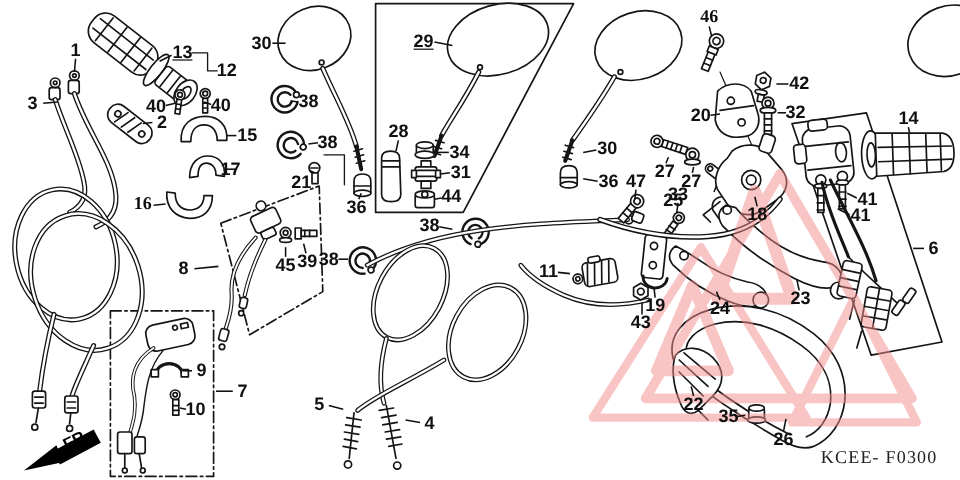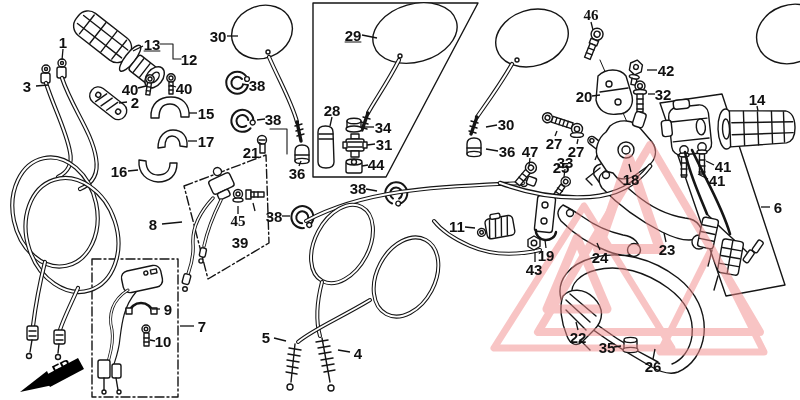--- a/index.html
+++ b/index.html
@@ -526,42 +526,43 @@
         <line x1="155" y1="341" x2="150" y2="340"></line>
         <line x1="274" y1="338" x2="286" y2="341"></line>
         <line x1="350" y1="352" x2="338" y2="350"></line>
         <line x1="578" y1="330" x2="576" y2="322"></line>
         <line x1="614" y1="347" x2="621" y2="346"></line>
         <line x1="653" y1="359" x2="655" y2="349"></line>
       </g>
 </svg>
 
 
+<div id="diagram-code">KCEE- F0300</div>
 
 <div id="fr-group">
   <svg width="90" height="46" viewBox="0 0 90 46">
     <polygon points="6,40 33,19 39,33" fill="#000"></polygon>
     <polygon points="30,24 64,6 70,17 36,35" fill="#000"></polygon>
   </svg>
   <div id="fr-text">FR.</div>
 </div>
 
 <div id="label-layer">
       <div class="plabel" style="left: 63px; top: 42px;">1</div>
       <div class="plabel" style="left: 27px; top: 86px;">3</div>
       <div class="plabel" style="left: 152px; top: 44px; text-decoration: underline;">13</div>
       <div class="plabel" style="left: 189px; top: 59px;">12</div>
       <div class="plabel" style="left: 218px; top: 36px;">30</div>
       <div class="plabel" style="left: 130px; top: 89px;">40</div>
       <div class="plabel" style="left: 184px; top: 88px;">40</div>
       <div class="plabel" style="left: 135px; top: 102px;">2</div>
       <div class="plabel" style="left: 206px; top: 113px;">15</div>
       <div class="plabel" style="left: 257px; top: 85px;">38</div>
-      <div class="plabel" style="left: 206px; top: 141px;">17</div>
-      <div class="plabel" style="left: 119px; top: 171px;">16</div>
+      <div class="plabel" style="left: 192px; top: 141px;">17</div>
+      <div class="plabel" style="left: 119px; top: 171px; font-family: Liberation Serif, serif;">16</div>
       <div class="plabel" style="left: 251px; top: 152px;">21</div>
       <div class="plabel" style="left: 297px; top: 173px;">36</div>
       <div class="plabel" style="left: 353px; top: 35px; text-decoration: underline;">29</div>
       <div class="plabel" style="left: 332px; top: 110px;">28</div>
       <div class="plabel" style="left: 383px; top: 127px;">34</div>
       <div class="plabel" style="left: 384px; top: 144px;">31</div>
       <div class="plabel" style="left: 376px; top: 164px;">44</div>
       <div class="plabel" style="left: 506px; top: 124px;">30</div>
       <div class="plabel" style="left: 507px; top: 151px;">36</div>
       <div class="plabel" style="left: 591px; top: 15px; font-family: Liberation Serif, serif;">46</div>
@@ -572,22 +573,22 @@
       <div class="plabel" style="left: 554px; top: 143px;">27</div>
       <div class="plabel" style="left: 576px; top: 151px;">27</div>
       <div class="plabel" style="left: 561px; top: 167px;">25</div>
       <div class="plabel" style="left: 530px; top: 151px;">47</div>
       <div class="plabel" style="left: 565px; top: 162px;">33</div>
       <div class="plabel" style="left: 631px; top: 179px;">18</div>
       <div class="plabel" style="left: 723px; top: 166px;">41</div>
       <div class="plabel" style="left: 717px; top: 180px;">41</div>
       <div class="plabel" style="left: 778px; top: 207px;">6</div>
       <div class="plabel" style="left: 153px; top: 224px;">8</div>
-      <div class="plabel" style="left: 238px; top: 221px; font-family: Liberation Serif, serif;">45</div>
-      <div class="plabel" style="left: 240px; top: 218px; margin-top: 24px;">39</div>
+      <div class="plabel" style="left: 238px; top: 221px;">45</div>
+      <div class="plabel" style="left: 256px; top: 218px;">39</div>
       <div class="plabel" style="left: 274px; top: 216px;">38</div>
       <div class="plabel" style="left: 358px; top: 188px;">38</div>
       <div class="plabel" style="left: 273px; top: 119px;">38</div>
       <div class="plabel" style="left: 457px; top: 226px;">11</div>
       <div class="plabel" style="left: 546px; top: 255px;">19</div>
       <div class="plabel" style="left: 534px; top: 269px;">43</div>
       <div class="plabel" style="left: 600px; top: 257px; text-align: center;">24</div>
       <div class="plabel" style="left: 667px; top: 249px;">23</div>
       <div class="plabel" style="left: 168px; top: 309px;">9</div>
       <div class="plabel" style="left: 202px; top: 326px;">7</div>

